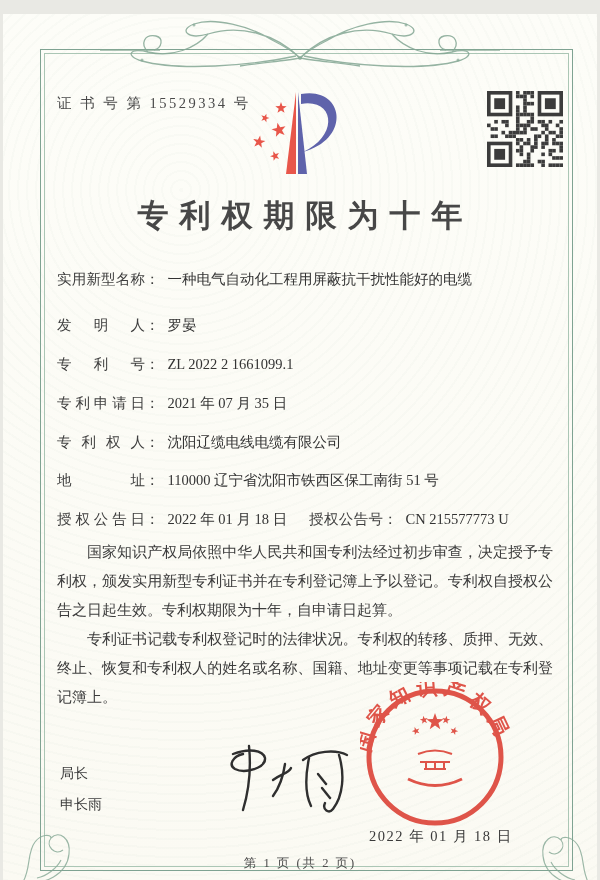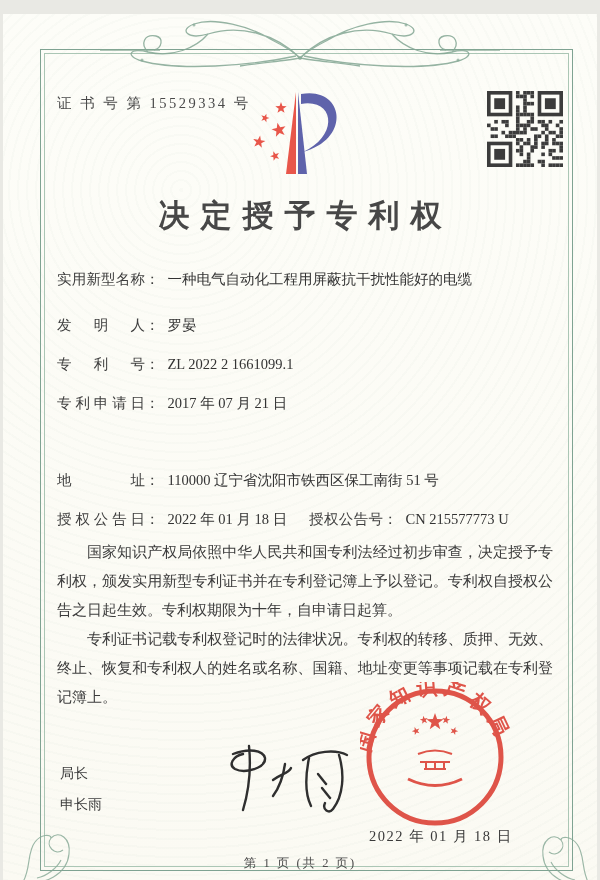--- a/index.html
+++ b/index.html
@@ -260,33 +260,36 @@
       <rect x="3.619047619047619" y="3.619047619047619" width="18.095238095238095" height="18.095238095238095" fill="#fdfdf8"></rect>
       <rect x="7.238095238095238" y="7.238095238095238" width="10.857142857142858" height="10.857142857142858" fill="#3c3c3c"></rect>
       <rect x="50.666666666666664" y="0" width="25.333333333333332" height="25.333333333333332" fill="#3c3c3c"></rect>
       <rect x="54.285714285714285" y="3.619047619047619" width="18.095238095238095" height="18.095238095238095" fill="#fdfdf8"></rect>
       <rect x="57.904761904761905" y="7.238095238095238" width="10.857142857142858" height="10.857142857142858" fill="#3c3c3c"></rect>
       <rect x="0" y="50.666666666666664" width="25.333333333333332" height="25.333333333333332" fill="#3c3c3c"></rect>
       <rect x="3.619047619047619" y="54.285714285714285" width="18.095238095238095" height="18.095238095238095" fill="#fdfdf8"></rect>
       <rect x="7.238095238095238" y="57.904761904761905" width="10.857142857142858" height="10.857142857142858" fill="#3c3c3c"></rect>
     </svg>
 
-  <h1 class="title">决定授予专利权</h1>
+  <h1 class="title">专利权期限为十年</h1>
 
   <div class="field-row" style="top:302px">
     <span class="flabel">发明人</span><span class="fcolon">：</span><span class="fvalue">罗晏</span>
   </div>
   <div class="field-row" style="top:256px">
     <span class="flabel">实用新型名称</span><span class="fcolon">：</span><span class="fvalue">一种电气自动化工程用屏蔽抗干扰性能好的电缆</span>
   </div>
   <div class="field-row" style="top:341px">
     <span class="flabel">专利号</span><span class="fcolon">：</span><span class="fvalue">ZL 2022 2 1661099.1</span>
   </div>
   <div class="field-row" style="top:380px">
-    <span class="flabel">专利申请日</span><span class="fcolon">：</span><span class="fvalue">2017 年 07 月 21 日</span>
+    <span class="flabel">专利申请日</span><span class="fcolon">：</span><span class="fvalue">2021 年 07 月 35 日</span>
+  </div>
+  <div class="field-row" style="top:419px">
+    <span class="flabel">专利权人</span><span class="fcolon">：</span><span class="fvalue">沈阳辽缆电线电缆有限公司</span>
   </div>
   <div class="field-row" style="top:457px">
     <span class="flabel">地址</span><span class="fcolon">：</span><span class="fvalue">110000 辽宁省沈阳市铁西区保工南街 51 号</span>
   </div>
   <div class="field-row" style="top:496px">
     <span class="flabel">授权公告日</span><span class="fcolon">：</span><span class="fvalue">2022 年 01 月 18 日</span>
     <span class="fgroup2">
       <span class="flabel">授权公告号</span><span class="fcolon">：</span><span class="fvalue">CN 215577773 U</span>
     </span>
   </div>

